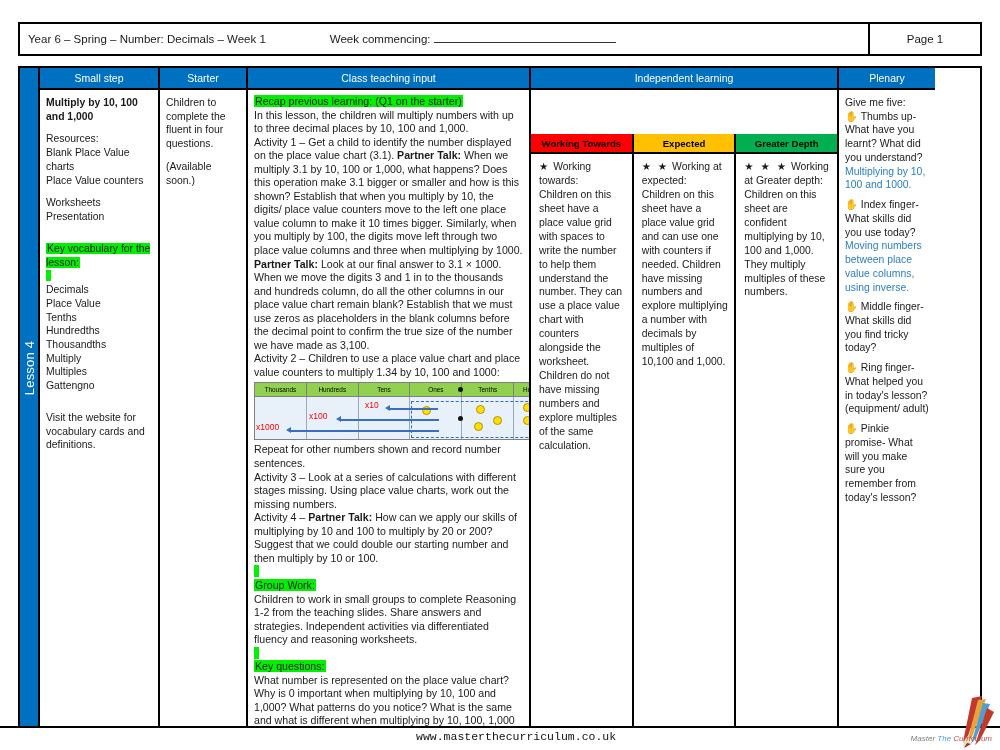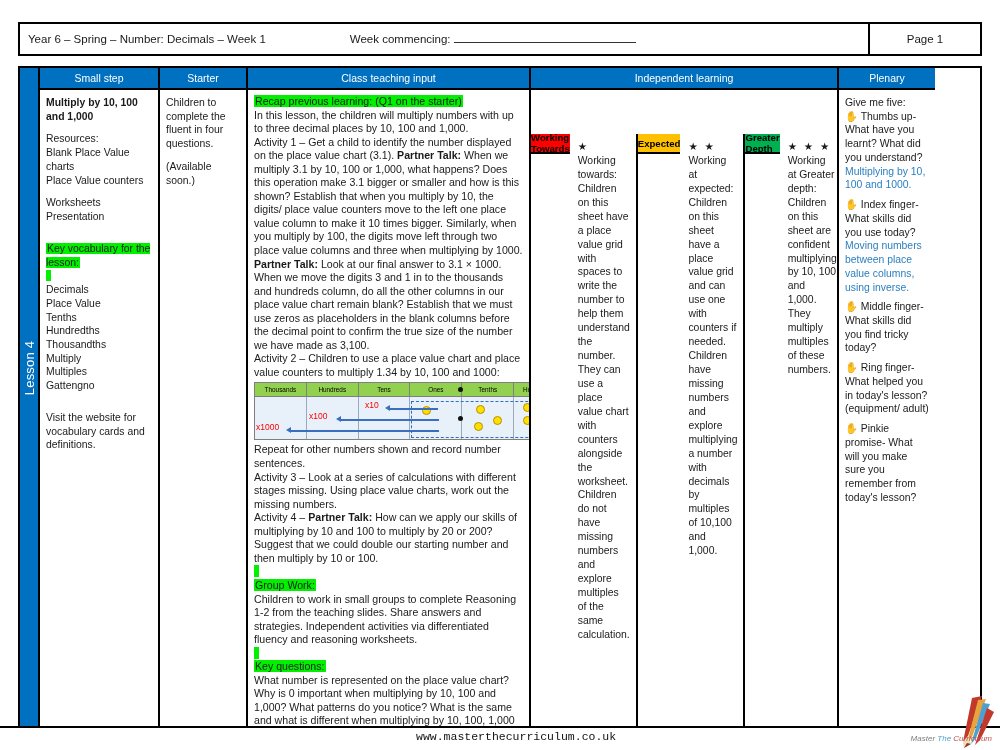--- a/index.html
+++ b/index.html
@@ -27,21 +27,21 @@
     background: #fff;
     display: flex;
     align-items: center;
   }
   .hdr-title {
     padding-left: 8px;
     font-size: 11.5px;
     white-space: nowrap;
   }
   .hdr-commencing {
-    margin-left: 84px;
+    margin-left: 64px;
     font-size: 11.5px;
     white-space: nowrap;
     display: flex;
     align-items: flex-end;
   }
   .hdr-rule {
     display: inline-block;
     width: 182px;
     border-bottom: 1px solid #333;
     margin-left: 3px;
@@ -118,21 +118,21 @@
   .bold { font-weight: bold; }
   .hl { background: #00f000; padding: 0 1px; }
   .blue-text { color: #2a7fc0; }
   .spacer { height: 9px; }
   .smallgap { height: 6px; }
 
   p { margin: 0; }
 
   
   .indep-wrap { display: flex; flex: 1; }
-  .indep-col { flex: 1; display: flex; border-right: 2px solid #000; }
+  .indep-col { flex: 1; display: flex; flex-direction: column; border-right: 2px solid #000; }
   .indep-col:last-child { border-right: none; }
   .indep-head {
     height: 20px; min-height: 20px;
     display: flex; align-items: center; justify-content: center;
     font-size: 9.6px; font-weight: bold; color: #000;
     border-bottom: 2px solid #000;
   }
   .ih-wt { background: #ff0000; color: #000; }
   .ih-ex { background: #ffc000; color: #000; }
   .ih-gd { background: #00b050; color: #000; }

